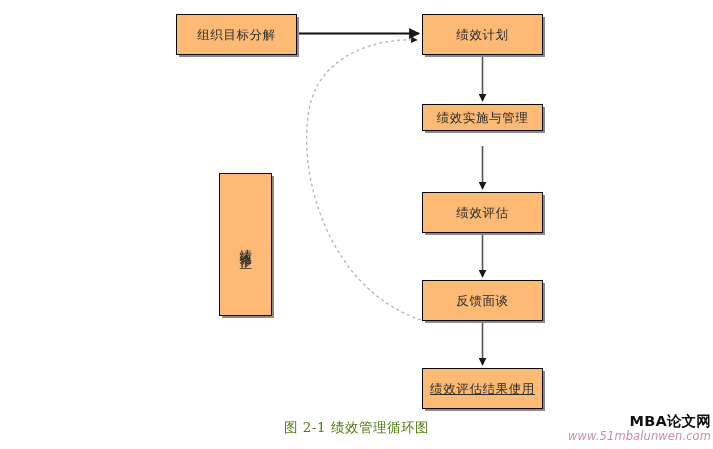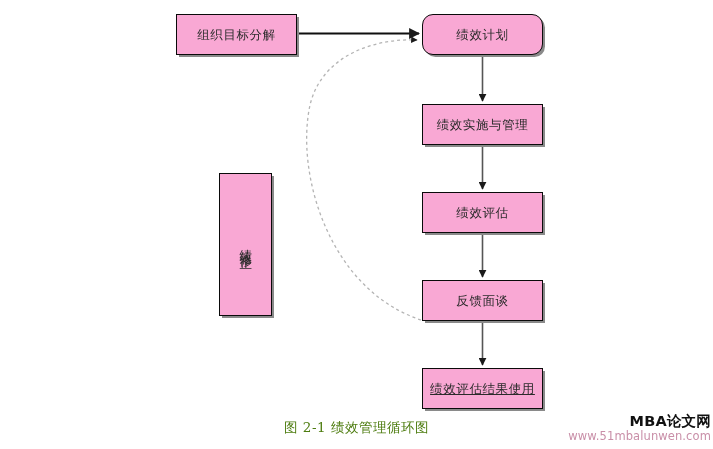--- a/index.html
+++ b/index.html
@@ -18,21 +18,21 @@
   #diagram-canvas {
     position: absolute;
     left: 0;
     top: 0;
     width: 713px;
     height: 449px;
   }
   .node {
     position: absolute;
     box-sizing: border-box;
-    background: #f9a8d4;
+    background: #fdba74;
     border: 1.4px solid #0a0a0a;
     box-shadow: 2.5px 2.5px 0 -0.5px #8a8a8a;
     display: flex;
     align-items: center;
     justify-content: center;
     font-size: 12.5px;
     letter-spacing: 0.6px;
     color: #2b2b2b;
     z-index: 3;
   }
@@ -72,20 +72,21 @@
   #watermark .wm-title {
     display: block;
     font-size: 14.5px;
     font-weight: bold;
     color: #111111;
     letter-spacing: 0.2px;
   }
   #watermark .wm-url {
     display: block;
     font-size: 11.5px;
+    font-style: italic;
     color: #c98fa8;
     letter-spacing: 0.1px;
     margin-top: 1px;
   }
 </style>
 </head>
 <body>
 
 <svg id="diagram-canvas" viewBox="0 0 713 449" xmlns="http://www.w3.org/2000/svg">
   <defs>
@@ -107,25 +108,25 @@
 
   <line x1="482.5" y1="322" x2="482.5" y2="365" stroke="#555555" stroke-width="1.6" marker-end="url(#arrow-solid)"></line>
 
   <path d="M 421 320 C 330 290 295 175 310 105 C 322 55 375 38 417 40" fill="none" stroke="#b4b4b4" stroke-width="1.3" stroke-dasharray="3 3" marker-end="url(#arrow-dashed)"></path>
 </svg>
 
 <div class="node" style="left:176px; top:14px; width:121px; height:41px;">
   <span class="node-label">组织目标分解</span>
 </div>
 
-<div class="node" style="left:422px; top:14px; width:121px; height:41px;border-radius:11px;">
+<div class="node" style="left:422px; top:14px; width:121px; height:41px;">
   <span class="node-label">绩效计划</span>
 </div>
 
-<div class="node" style="left:422px; top:104px; width:121px; height:41px;">
+<div class="node" style="left:422px; top:104px; width:121px; height:27px;">
   <span class="node-label">绩效实施与管理</span>
 </div>
 
 <div class="node" style="left:422px; top:192px; width:121px; height:41px;">
   <span class="node-label">绩效评估</span>
 </div>
 
 <div class="node" style="left:422px; top:280px; width:121px; height:41px;">
   <span class="node-label">反馈面谈</span>
 </div>

